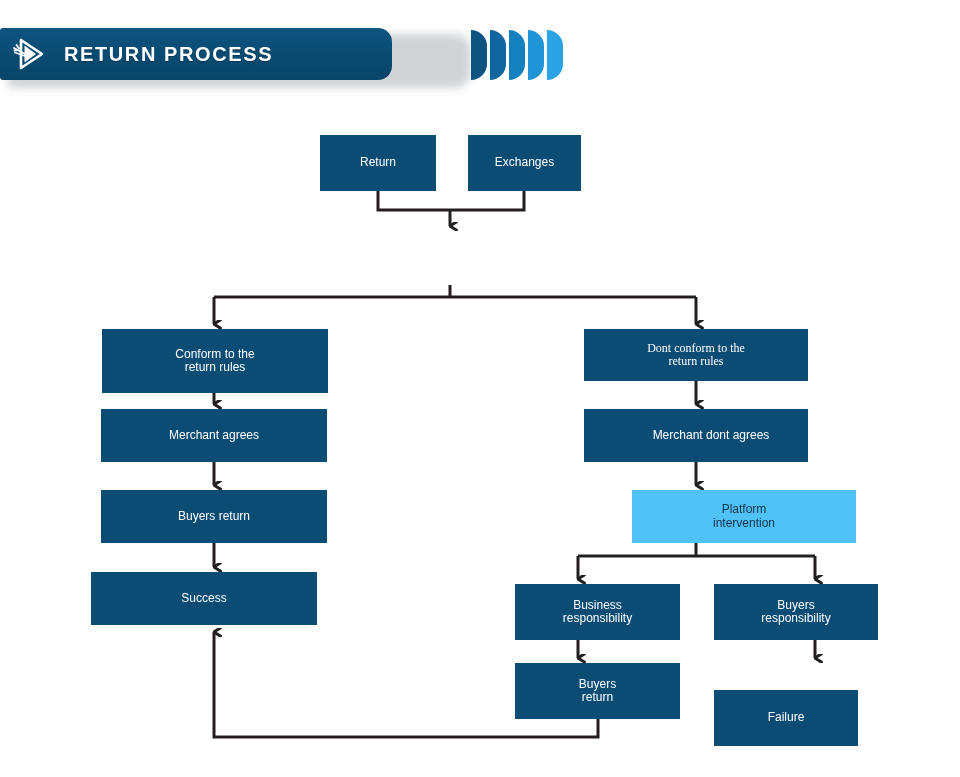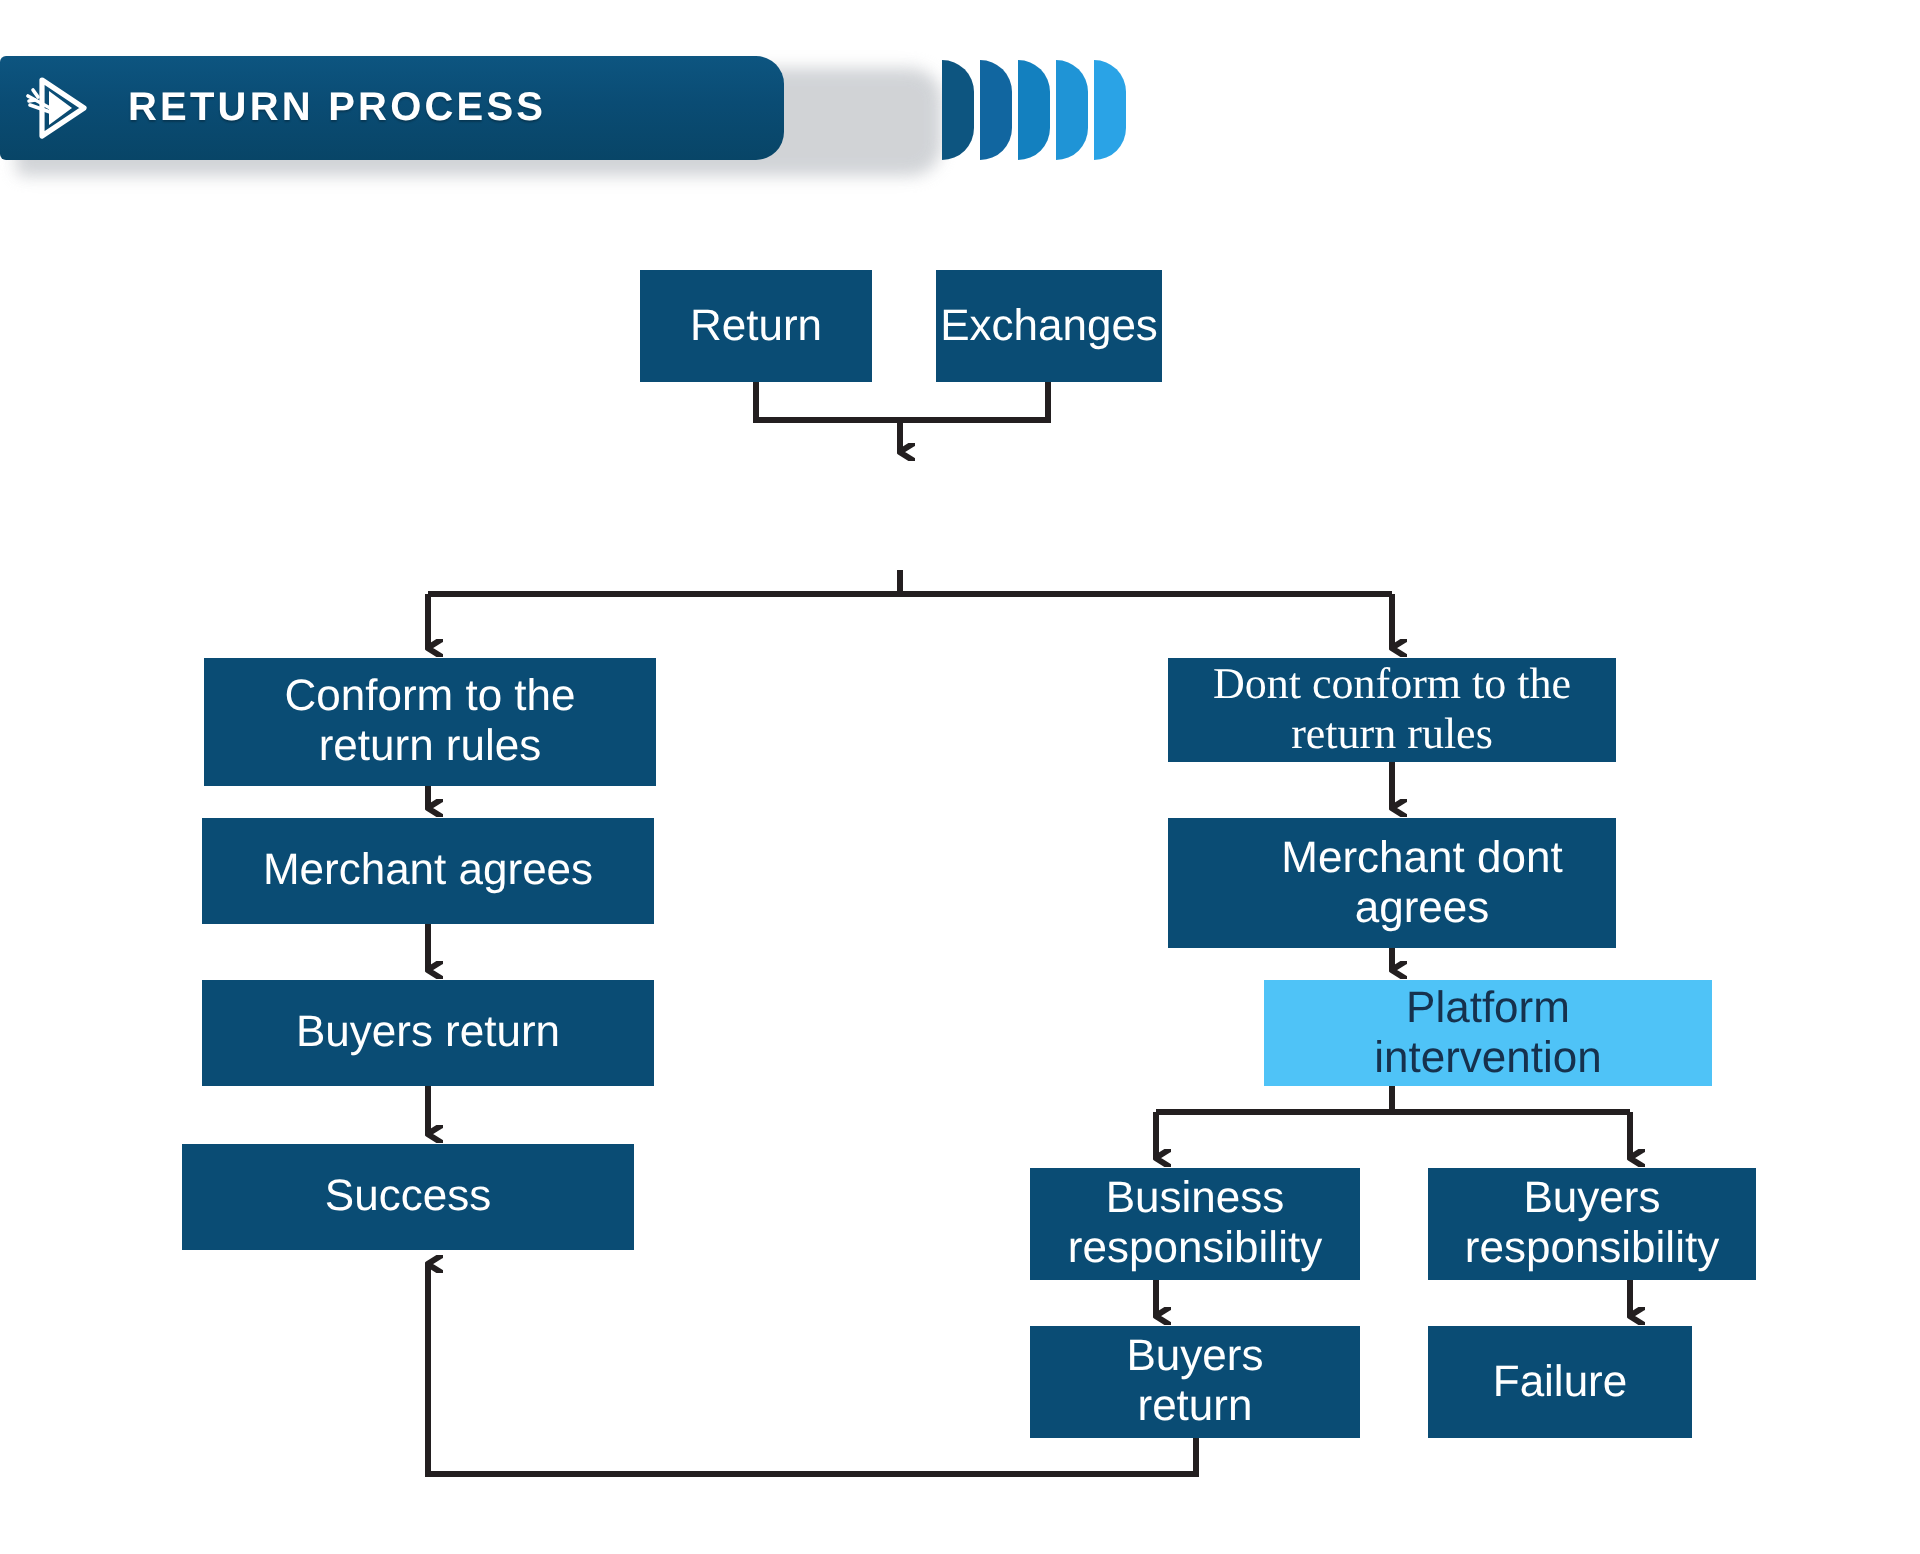--- a/index.html
+++ b/index.html
@@ -79,21 +79,21 @@
   }
 
   
   .node {
     position: absolute;
     box-sizing: border-box;
     display: flex;
     align-items: center;
     justify-content: center;
     text-align: center;
-    font-size: 22px;
+    font-size: 12px;
     line-height: 1.12;
     color: #ffffff;
     background: #0a4c74;
     padding: 2px 6px;
     white-space: pre-line;
   }
   .node.light {
     background: #4fc3f7;
     color: #16314d;
     margin-left: 48px;
@@ -224,29 +224,29 @@
 
   <div class="node" style="left:101px; top:409px; width:226px; height:53px;">Merchant agrees</div>
 
   <div class="node" style="left:101px; top:490px; width:226px; height:53px;">Buyers return</div>
 
   <div class="node" style="left:91px; top:572px; width:226px; height:53px;">Success</div>
 
   <div class="node" style="left:584px; top:329px; width:224px; height:52px;font-family:Liberation Serif, serif;">Dont conform to the
 return rules</div>
 
-  <div class="node" style="left:584px; top:409px; width:224px; height:65px;padding-left:36px;">Merchant dont agrees</div>
+  <div class="node" style="left:584px; top:409px; width:224px; height:53px;padding-left:36px;">Merchant dont agrees</div>
 
   <div class="node light" style="left:584px; top:490px; width:224px; height:53px;">Platform
 intervention</div>
 
   <div class="node" style="left:515px; top:584px; width:165px; height:56px;">Business
 responsibility</div>
 
   <div class="node" style="left:714px; top:584px; width:164px; height:56px;">Buyers
 responsibility</div>
 
   <div class="node" style="left:515px; top:663px; width:165px; height:56px;">Buyers
 return</div>
 
-  <div class="node" style="left:714px; top:663px; width:132px; height:56px;">Failure</div>
+  <div class="node" style="left:714px; top:690px; width:144px; height:56px;">Failure</div>
 
 </div>
 
 </body></html>

